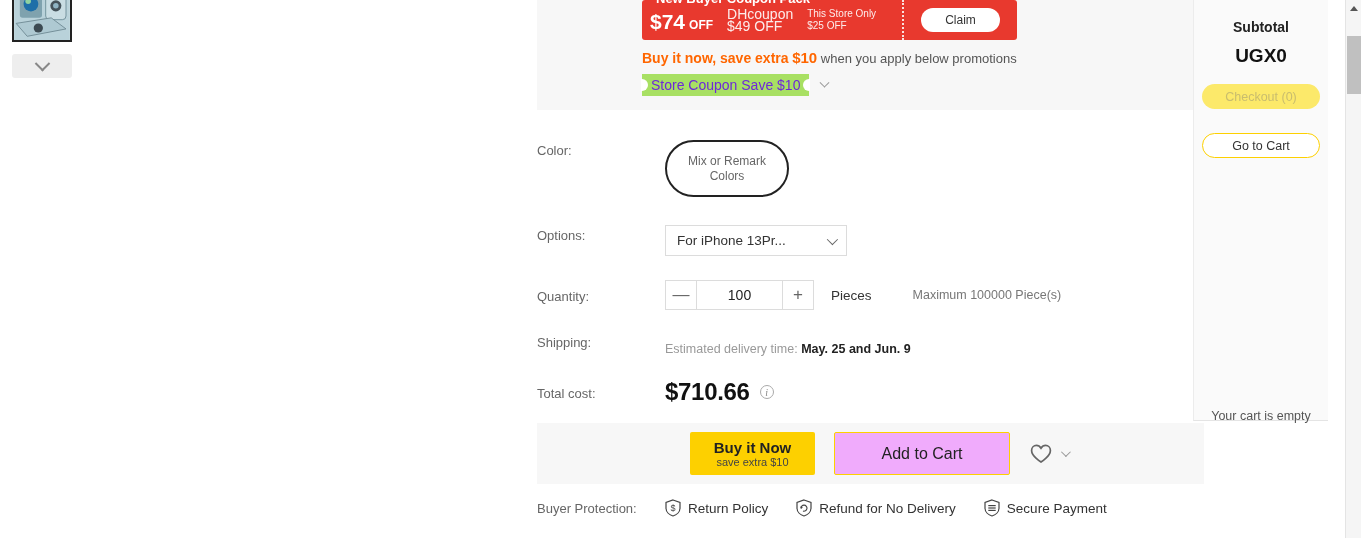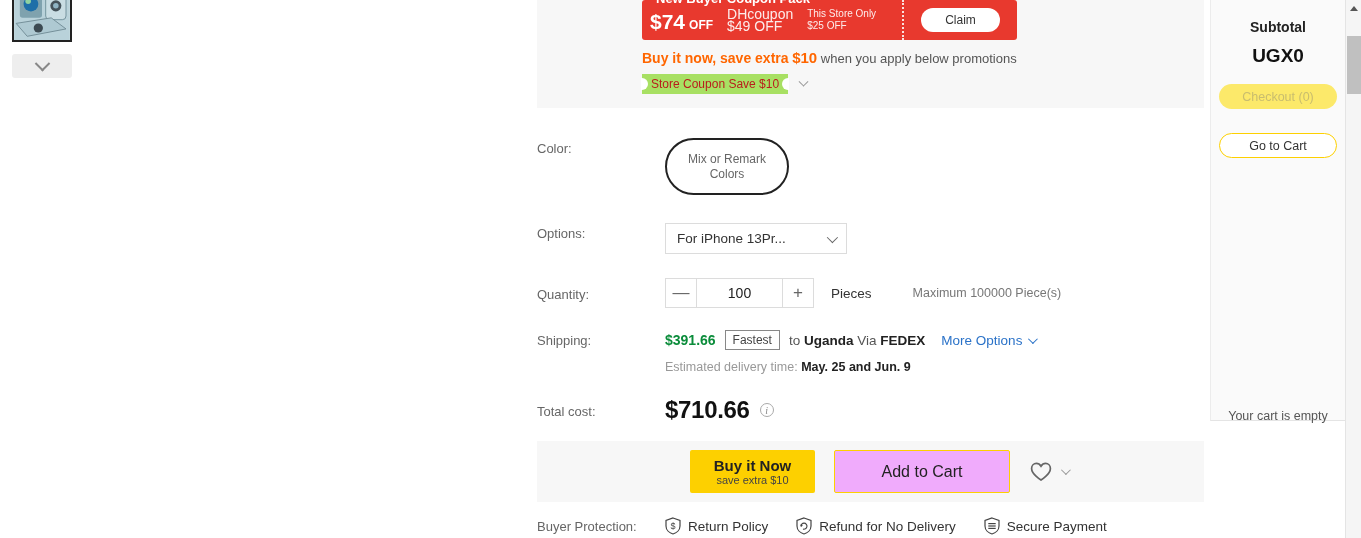--- a/index.html
+++ b/index.html
@@ -71,22 +71,22 @@
     font-family: inherit; cursor: pointer;
   }
   .buy-save {
     margin: 9px 0 0 105px;
     font-size: 13px; color: #555;
   }
   .buy-save b { color: #f60; font-size: 14px; }
   .buy-save .amt { color: #f60; font-weight: bold; font-size: 15px; }
   .store-coupon-row { margin: 8px 0 0 105px; display: flex; align-items: center; }
   .store-coupon {
-    background: #a8e063; color: #b91c1c;
-    font-size: 12px; padding: 3px 9px;
+    background: #a8e063; color: #6d28d9;
+    font-size: 14px; padding: 3px 9px;
     position: relative;
   }
   .store-coupon::before, .store-coupon::after {
     content: ""; position: absolute; top: 50%;
     width: 7px; height: 12px; margin-top: -6px; background: #fff;
   }
   .store-coupon::before { left: -1px; border-radius: 0 7px 7px 0; }
   .store-coupon::after { right: -1px; border-radius: 7px 0 0 7px; }
   .chev-s {
     width: 7px; height: 7px; margin-left: 12px;
@@ -195,21 +195,21 @@
     transform: rotate(45deg) translateY(-2px);
   }
 
   .protect-row { margin-top: 15px; display: flex; align-items: center; }
   .protect-lbl { width: 128px; flex: none; font-size: 13px; color: #666; }
   .protect-item { display: flex; align-items: center; font-size: 13.5px; color: #333; margin-right: 28px; cursor: pointer; }
   .protect-item svg { margin-right: 7px; }
 
   
   .cart-panel {
-    position: absolute; right: 16px; top: 0;
+    position: absolute; right: 33px; top: 0;
     width: 135px; height: 421px;
     background: #fafafa;
     border-left: 1px solid #ececec;
     border-bottom: 1px solid #e4e4e4;
     text-align: center;
   }
   .cart-sub-lbl { margin-top: 19px; font-size: 14px; font-weight: bold; color: #222; }
   .cart-sub-val { margin-top: 10px; font-size: 19px; font-weight: bold; color: #111; }
   .checkout-btn {
     margin: 17px auto 0; display: block;
@@ -331,34 +331,20 @@
         <input class="qty-input" value="100" style="">
         <button class="qty-btn plus">+</button>
       </div>
       <span class="pieces">Pieces</span>
       <span class="maxpc">Maximum 100000 Piece(s)</span>
     </div>
 
     <div class="row ship-row">
       <div class="lbl">Shipping:</div>
       <div>
-        <div class="ship-line1">
-          <span class="ship-price">$391.66</span>
-          <span class="fastest-tag">Fastest</span>
-          <span class="ship-to">
-            <span>to</span>
-            <b>Uganda</b>
-            <span>Via</span>
-            <b>FEDEX</b>
-          </span>
-          <span class="more-opts">
-            <span>More Options</span>
-            <span class="chev-m"></span>
-          </span>
-        </div>
         <div class="ship-line2">
           <span>Estimated delivery time:</span>
           <b>May. 25 and Jun. 9</b>
         </div>
       </div>
     </div>
 
     <div class="row total-row">
       <div class="lbl">Total cost:</div>
       <span class="total-amt">$710.66</span>

